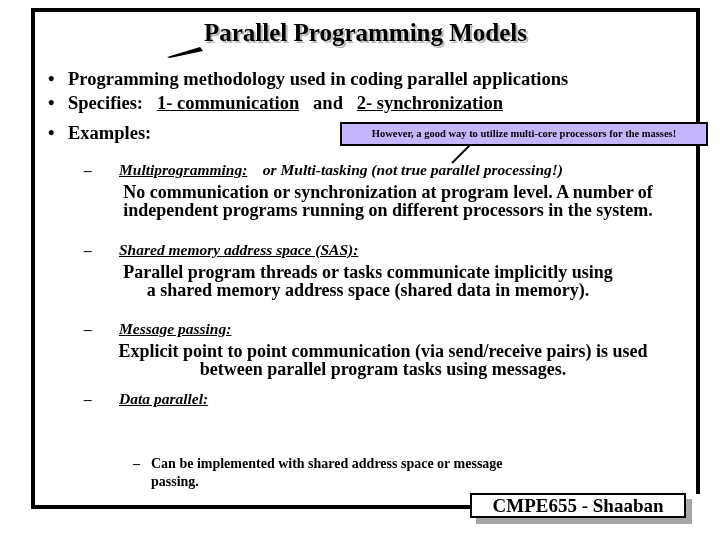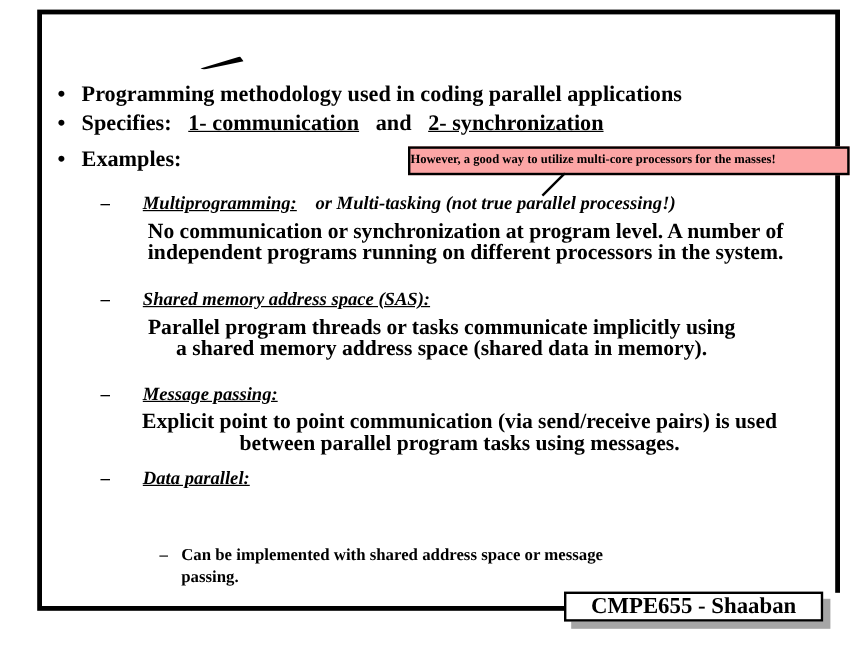--- a/index.html
+++ b/index.html
@@ -137,25 +137,25 @@
 
   
   #callout {
     position: absolute;
     left: 340px;
     top: 122px;
     width: 368px;
     height: 24px;
     border: 2px solid #000000;
     box-sizing: border-box;
-    background: #fca5a5;
+    background: #c4b5fd;
     font-size: 10.5px;
     font-weight: bold;
     line-height: 20px;
-    text-align: left;
+    text-align: center;
     white-space: nowrap;
     overflow: hidden;
   }
   #callout-pointer {
     position: absolute;
     left: 450px;
     top: 144px;
     width: 24px;
     height: 20px;
   }
@@ -200,20 +200,21 @@
   }
 </style>
 </head>
 <body>
 
 <div id="slide">
 
   <div id="frame"></div>
   <div id="frame-break"></div>
 
+  <div id="title">Parallel Programming Models</div>
   <svg id="title-mark" viewBox="0 0 36 11">
     <polygon points="0,10 33,0 36,4 3,11" fill="#000000"></polygon>
   </svg>
 
   <div class="l1" style="left:48px; top:68px;">
     <span class="dot">•</span>
     <span class="txt">Programming methodology used in coding parallel applications</span>
   </div>
 
   <div class="l1" style="left:48px; top:92px;">

